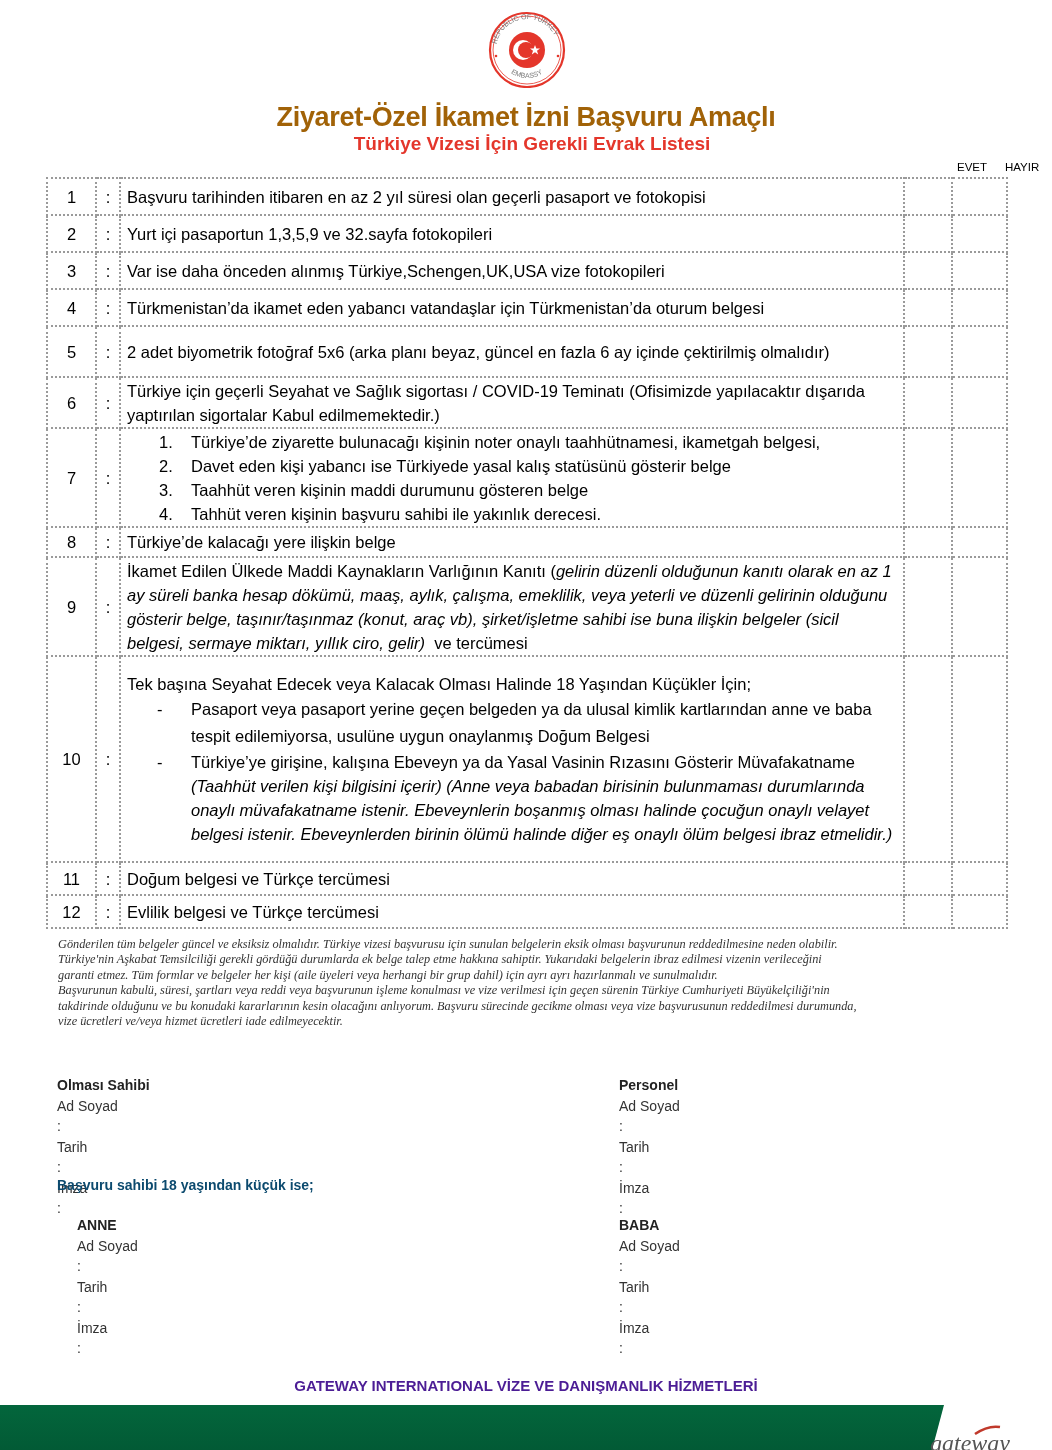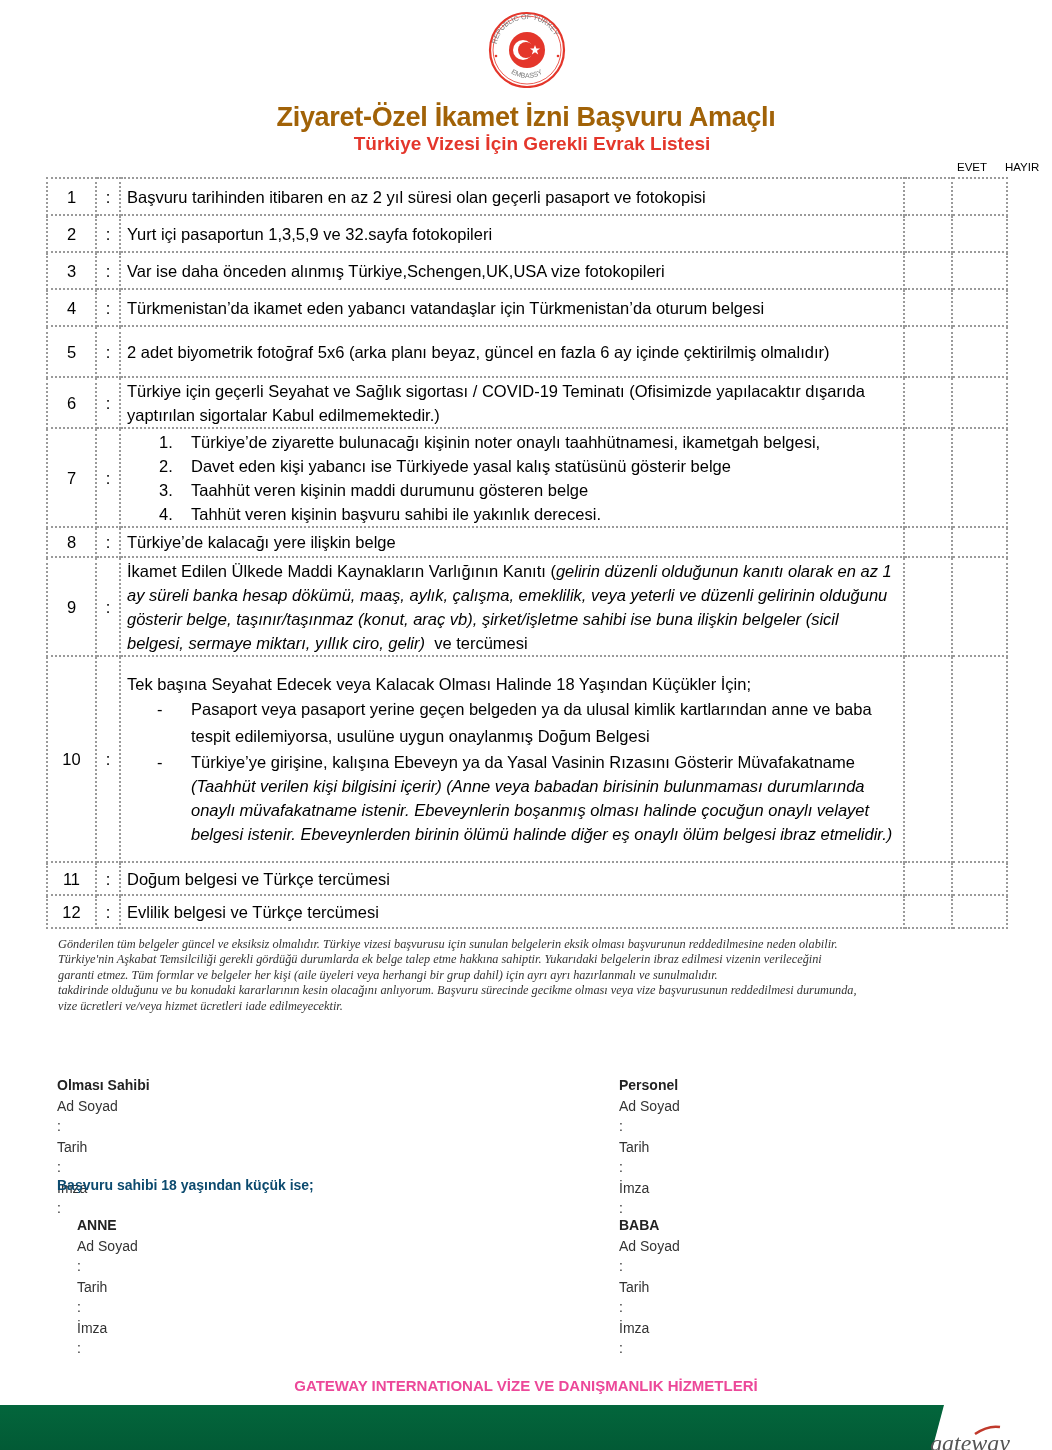--- a/index.html
+++ b/index.html
@@ -38,21 +38,21 @@
   .sig .head { font-weight: bold; color: #222; }
   .sig .row { display: flex; flex-direction: column; }
   .sig .row .lab { width: 156px; }
   .sig-left1 { left: 57px; top: 1075px; }
   .sig-right1 { left: 619px; top: 1075px; }
   .sig-left2 { left: 57px; top: 1215px; margin-left: 20px; }
   .sig-right2 { left: 619px; top: 1215px; }
   .sig-right1 .row .lab, .sig-right2 .row .lab { width: 121px; }
   .minor { position: absolute; left: 57px; top: 1177px; font-size: 14px; font-weight: bold; color: #0c4a6e; }
 
-  .footer-text { position: absolute; left: 0; width: 1052px; top: 1377px; text-align: center; font-size: 15px; font-weight: bold; color: #ec4899; }
+  .footer-text { position: absolute; left: 0; width: 1052px; top: 1377px; text-align: center; font-size: 15px; font-weight: bold; color: #4c1d95; }
   .footer-band { position: absolute; left: 0; top: 1405px; width: 1052px; height: 45px; }
 </style>
 </head>
 <body>
 
 <svg class="seal" viewBox="0 0 90 80">
   <defs>
     <path id="arcTop" d="M 14 42 A 31 31 0 0 1 76 42"></path>
     <path id="arcBot" d="M 22 58 A 28 28 0 0 0 68 58"></path>
   </defs>
@@ -191,20 +191,21 @@
       <td class="chk"></td>
       <td class="chk2"></td>
     </tr>
   </tbody>
 </table>
 
 <div class="disclaimer">
   <div>Gönderilen tüm belgeler güncel ve eksiksiz olmalıdır. Türkiye vizesi  başvurusu için sunulan belgelerin eksik olması başvurunun reddedilmesine neden olabilir.</div>
   <div>Türkiye'nin Aşkabat Temsilciliği gerekli gördüğü durumlarda ek belge talep etme hakkına sahiptir. Yukarıdaki belgelerin ibraz edilmesi vizenin verileceğini</div>
   <div>garanti etmez. Tüm formlar ve belgeler her kişi (aile üyeleri veya herhangi bir grup dahil) için ayrı ayrı hazırlanmalı ve sunulmalıdır.</div>
+  <div>Başvurunun kabulü, süresi, şartları veya reddi veya başvurunun işleme konulması ve vize verilmesi için geçen sürenin Türkiye Cumhuriyeti Büyükelçiliği'nin</div>
   <div>takdirinde olduğunu ve bu konudaki kararlarının kesin olacağını anlıyorum. Başvuru sürecinde gecikme olması veya vize başvurusunun reddedilmesi durumunda,</div>
   <div>vize ücretleri ve/veya hizmet ücretleri iade edilmeyecektir.</div>
 </div>
 
 <div class="sig sig-left1">
   <div class="head">Olması Sahibi</div>
   <div class="row">
       <span class="lab">Ad Soyad</span>
       <span>:</span>
     </div>

